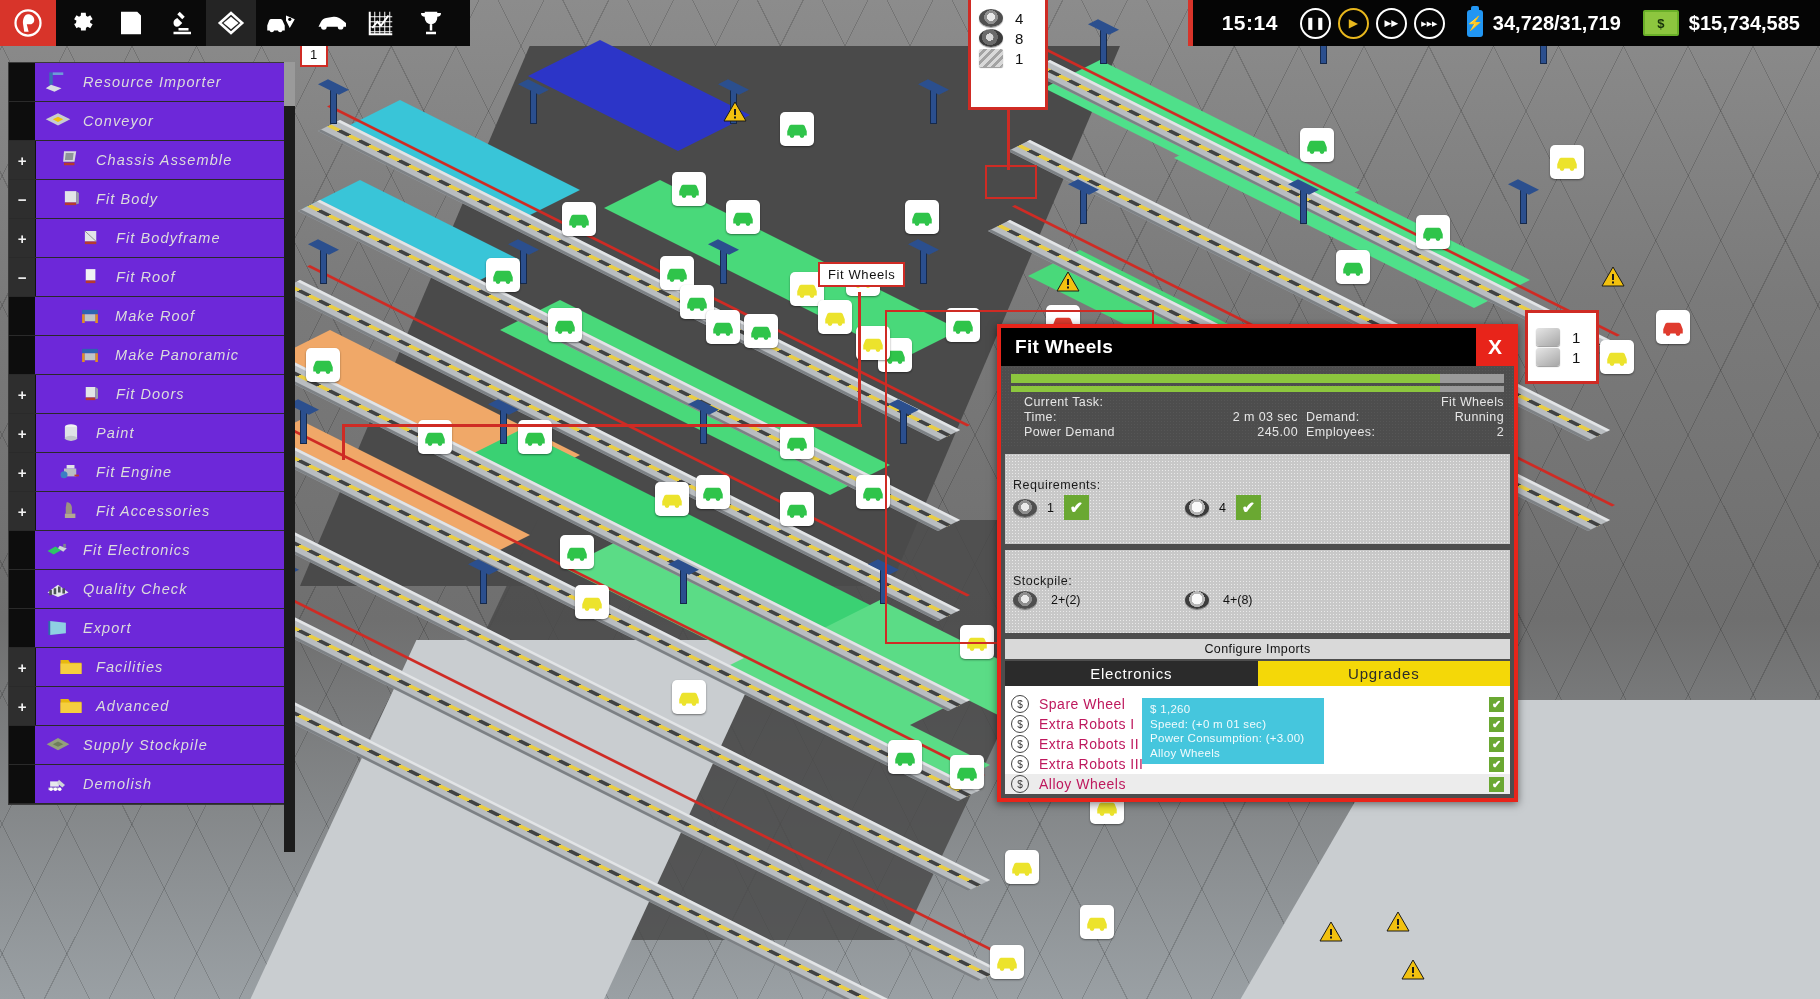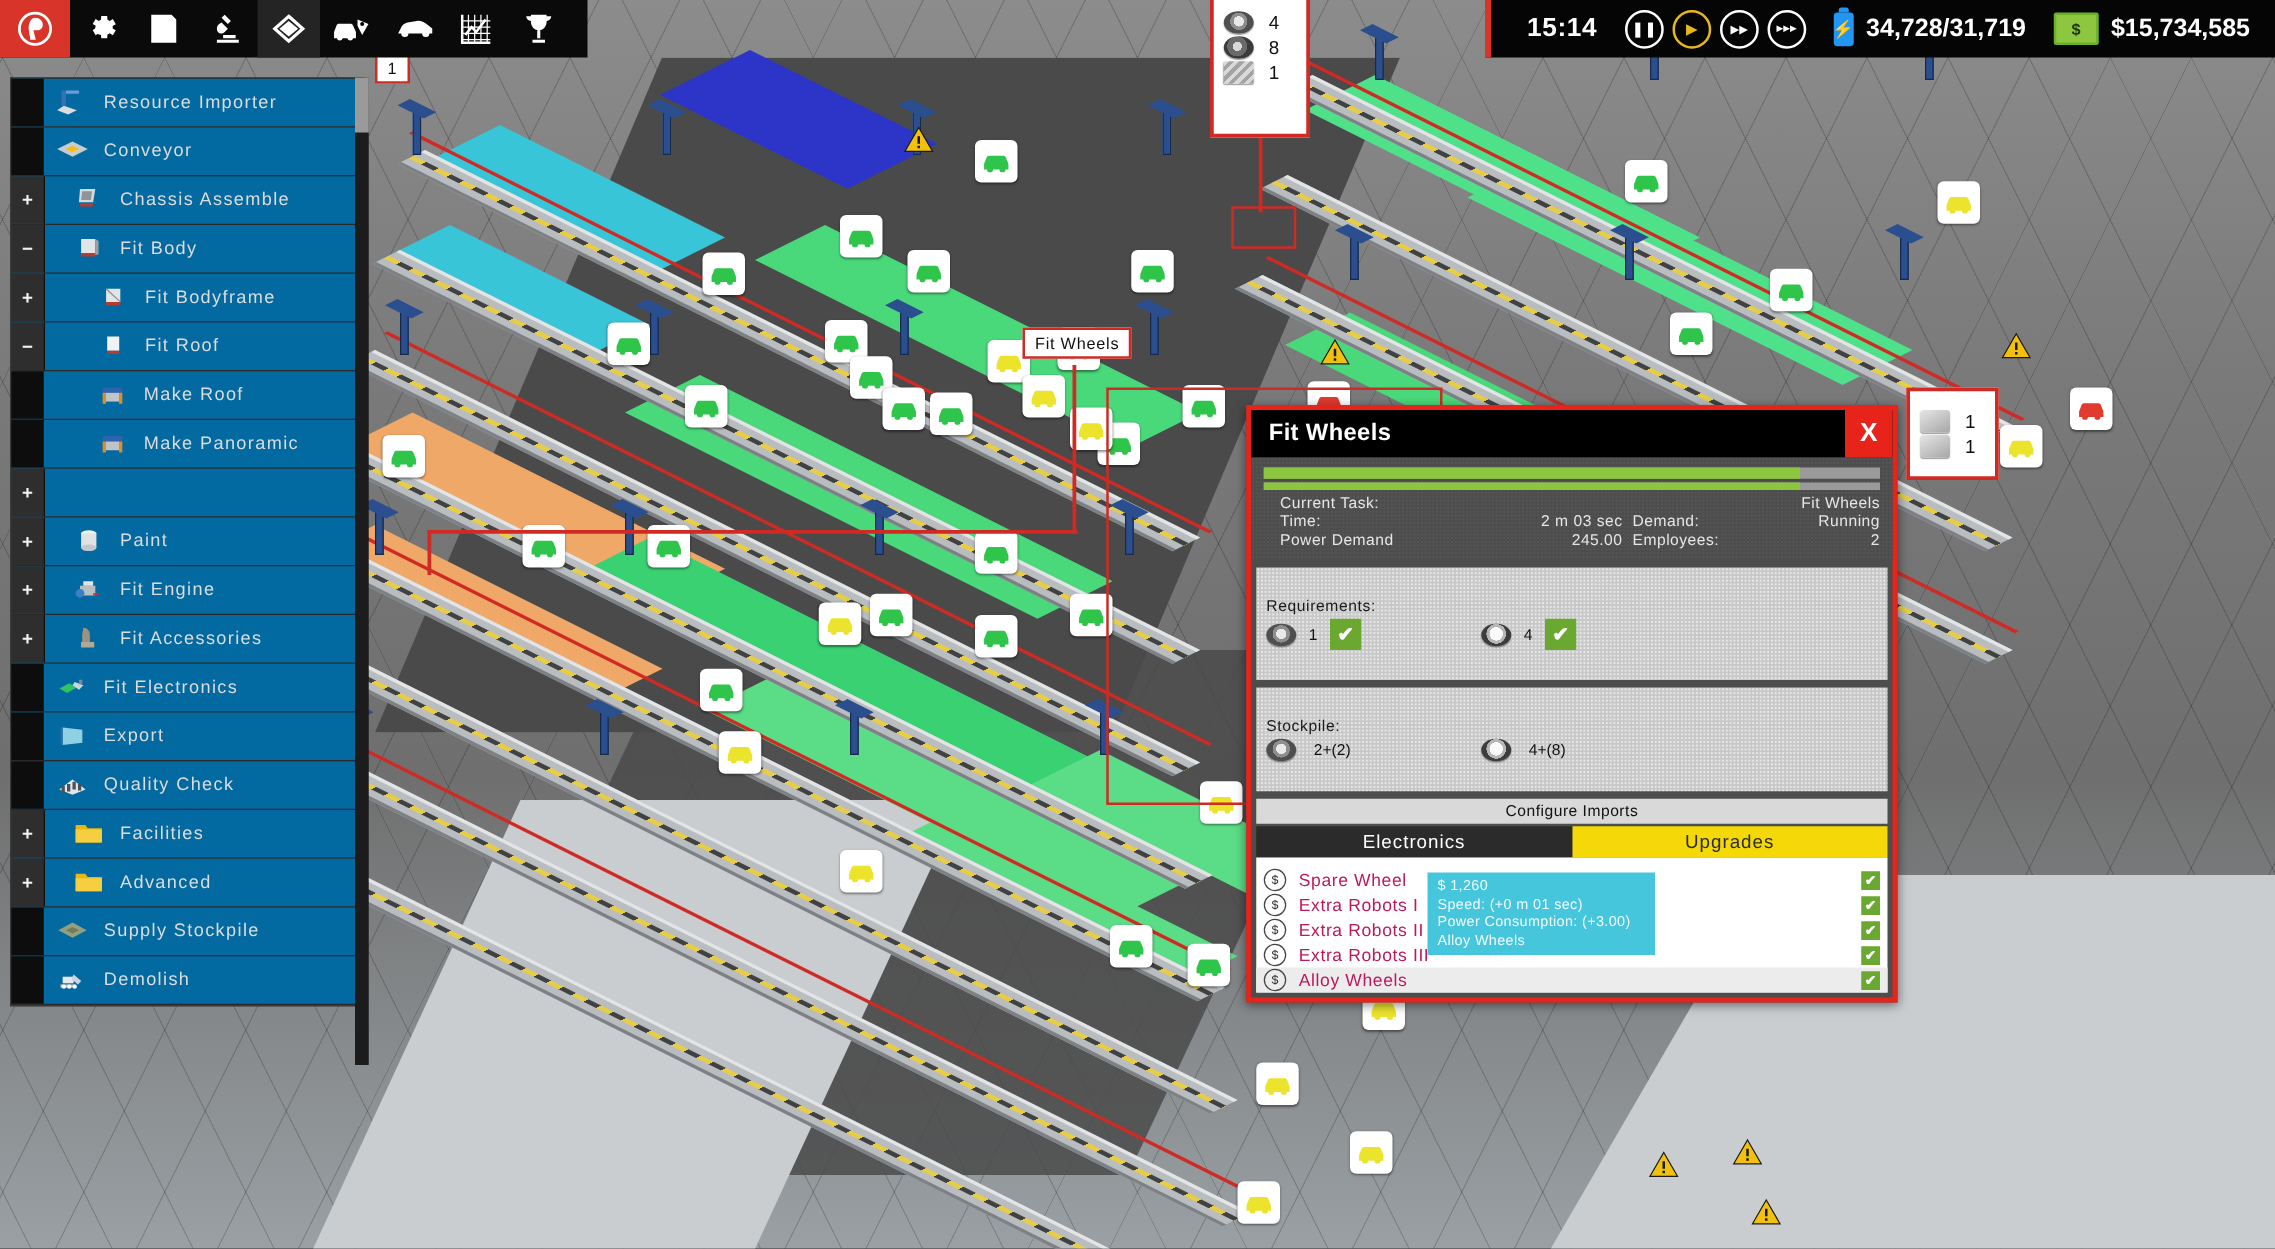--- a/index.html
+++ b/index.html
@@ -58,22 +58,22 @@
   .battery:before{content:"";position:absolute;left:4px;top:-4px;width:8px;height:4px;
         background:#2196f3;border-radius:2px 2px 0 0;}
   .battery .bolt{position:absolute;inset:0;display:flex;align-items:center;justify-content:center;
         color:#0b3f6b;font-size:14px;font-weight:bold;}
   .cashicon{width:32px;height:22px;border:2px solid #6ab028;background:#8dc63f;border-radius:2px;
         display:flex;align-items:center;justify-content:center;font-size:13px;color:#17330a;font-weight:bold;}
 
   
   #buildmenu{position:absolute;left:8px;top:62px;width:282px;z-index:35;
       border:1px solid #3a3a3a;background:#0d0d0d;}
-  .bm-row{display:flex;align-items:stretch;border-bottom:1px solid #2a2a2a;background:#0369a1;
-      height:38px;}
+  .bm-row{display:flex;align-items:stretch;border-bottom:1px solid #2a2a2a;background:#6d28d9;
+      height:38px;font-style:italic;}
   .bm-exp{width:26px;flex:0 0 26px;background:#2e2e2e;display:flex;align-items:center;
       justify-content:center;color:#f2f2f2;font-size:15px;font-weight:bold;border-right:1px solid #111;}
   .bm-exp.blank{background:#0d0d0d;border-right:none;}
   .bm-main{flex:1;display:flex;align-items:center;gap:10px;padding-left:8px;min-width:0;}
   .bm-ico{width:30px;height:26px;flex:0 0 30px;display:flex;align-items:center;justify-content:center;}
   .bm-ico svg{width:28px;height:24px;}
   .bm-label{color:#dcdcdc;font-size:14.5px;letter-spacing:1.1px;white-space:nowrap;}
   .ind1{padding-left:20px;} .ind2{padding-left:40px;}
   #scrollbar{position:absolute;left:284px;top:62px;width:11px;height:790px;background:#1c1c1c;z-index:36;}
   #scrollbar .thumb{position:absolute;left:0;top:0;width:11px;height:44px;background:#9a9a9a;}
@@ -655,20 +655,30 @@
               <path fill="#2e63b0" d="M7 6h18v5H7z"></path>
               <path fill="#e08e22" d="M7 11h3v10H7zM22 11h3v10h-3z"></path>
               <path fill="#bfc4c9" d="M10 11h12v8H10z"></path>
             </svg>
           </span>
           <span class="bm-label">Make Panoramic</span>
         </div>
       </div>
       <div class="bm-row">
         <div class="bm-exp">+</div>
+        <div class="bm-main ind2">
+          <span class="bm-ico">
+            <svg viewBox="0 0 32 26">
+              <path fill="#e2e5e8" d="M10 5h11v12H10z"></path>
+              <path fill="#b63a2e" d="M10 17h11v3H10z"></path>
+              <path fill="#9aa0a6" d="M21 5l3 2v11l-3 1z"></path>
+            </svg>
+          </span>
+          <span class="bm-label">Fit Doors</span>
+        </div>
       </div>
       <div class="bm-row">
         <div class="bm-exp">+</div>
         <div class="bm-main ind1">
           <span class="bm-ico">
             <svg viewBox="0 0 32 26">
               <ellipse cx="16" cy="6" rx="7" ry="3" fill="#f0f2f4"></ellipse>
               <path fill="#dfe3e6" d="M9 6h14v13H9z"></path>
               <ellipse cx="16" cy="19" rx="7" ry="3" fill="#c3c8cc"></ellipse>
             </svg>
@@ -713,37 +723,37 @@
             </svg>
           </span>
           <span class="bm-label">Fit Electronics</span>
         </div>
       </div>
       <div class="bm-row">
         <div class="bm-exp blank"></div>
         <div class="bm-main">
           <span class="bm-ico">
             <svg viewBox="0 0 32 26">
+              <path fill="#e4e7ea" d="M4 17l12-9 12 9-12 5z"></path>
+              <path fill="#4b5157" d="M6 14h3v6H6zM11 12h3v7h-3zM16 10h3v7h-3zM21 12h3v6h-3z"></path>
+            </svg>
+          </span>
+          <span class="bm-label">Quality Check</span>
+        </div>
+      </div>
+      <div class="bm-row">
+        <div class="bm-exp blank"></div>
+        <div class="bm-main">
+          <span class="bm-ico">
+            <svg viewBox="0 0 32 26">
               <path fill="#8fd0e2" d="M7 5l18 2v12L7 21z"></path>
               <path fill="#2b6fa8" d="M5 5h2v16H5z"></path>
             </svg>
           </span>
           <span class="bm-label">Export</span>
-        </div>
-      </div>
-      <div class="bm-row">
-        <div class="bm-exp blank"></div>
-        <div class="bm-main">
-          <span class="bm-ico">
-            <svg viewBox="0 0 32 26">
-              <path fill="#e4e7ea" d="M4 17l12-9 12 9-12 5z"></path>
-              <path fill="#4b5157" d="M6 14h3v6H6zM11 12h3v7h-3zM16 10h3v7h-3zM21 12h3v6h-3z"></path>
-            </svg>
-          </span>
-          <span class="bm-label">Quality Check</span>
         </div>
       </div>
       <div class="bm-row">
         <div class="bm-exp">+</div>
         <div class="bm-main ind1">
           <span class="bm-ico">
             <svg viewBox="0 0 32 26">
               <path fill="#e8b80e" d="M4 5h9l2 3h13v13H4z"></path>
               <path fill="#f5cf3f" d="M4 9h24v12H4z"></path>
             </svg>

